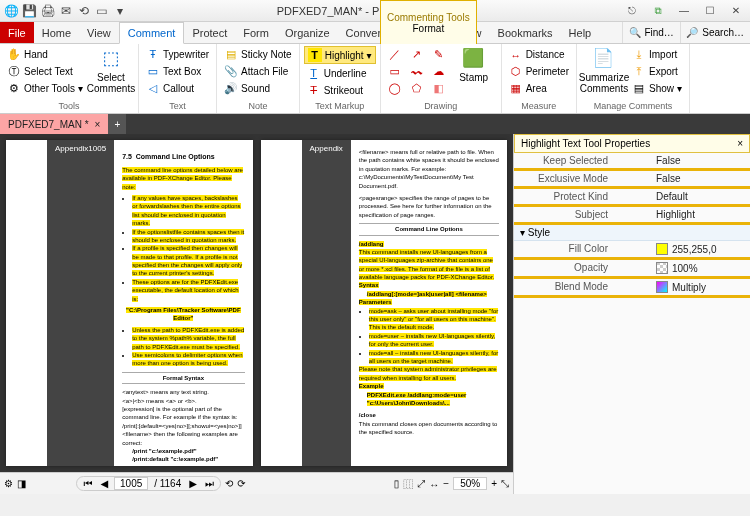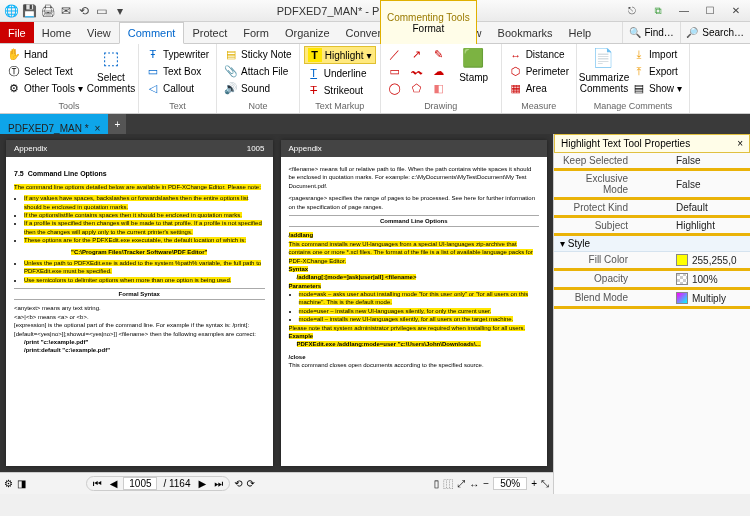--- a/index.html
+++ b/index.html
@@ -28,39 +28,39 @@
 .rcol { display: flex; flex-direction: column; gap: 1px; }
 .ritem { display: flex; align-items: center; gap: 3px; font-size: 10px; padding: 1px 3px; white-space: nowrap; }
 .ritem .ic { width: 14px; height: 14px; display: inline-flex; align-items: center; justify-content: center; font-size: 11px; }
 .rbig { display: flex; flex-direction: column; align-items: center; justify-content: center; width: 46px; gap: 2px; }
 .rbig .ic { width: 24px; height: 24px; display: flex; align-items: center; justify-content: center; font-size: 18px; }
 .rbig .lbl { font-size: 10px; text-align: center; line-height: 1.1; }
 .highlight { background: #ffe97f; border: 1px solid #e0c030; }
 .hl-ic { background: #ffe600; color: #000; font-weight: bold; padding: 0 2px; }
 
 .tabs { height: 20px; background: #3a3a3a; display: flex; align-items: stretch; }
-.tabs .tab { background: #0ea5e9; color: #222; padding: 0 8px; display: flex; align-items: flex-end; font-size: 10px; gap: 6px; }
+.tabs .tab { background: #fca5a5; color: #222; padding: 0 8px; display: flex; align-items: center; font-size: 10px; gap: 6px; }
 .tabs .plus { width: 18px; background: #555; color: #fff; display: flex; align-items: center; justify-content: center; }
 
 .workspace { display: flex; height: 360px; }
 .docarea { flex: 1; display: flex; flex-direction: column; }
 .pages { flex: 1; background: #333; display: flex; gap: 8px; padding: 6px; overflow: hidden; }
-.page { background: #fff; flex: 1; display: flex; flex-direction: column; font-size: 6px; box-shadow: 0 0 4px rgba(0,0,0,.4); }
+.page { background: #fff; flex: 1; display: flex; flex-direction: row; font-size: 6px; box-shadow: 0 0 4px rgba(0,0,0,.4); padding-left: 41px; }
 .phdr { background: #444; color: #fff; padding: 4px 8px; display: flex; justify-content: space-between; font-size: 8px; }
 .pbody { padding: 8px; overflow: hidden; line-height: 1.4; }
 .pbody h4 { font-size: 7px; margin: 4px 0; }
 .pbody .hl { background: #ffe600; }
 .pbody .sec { text-align: center; font-weight: bold; border-top: 1px solid #aaa; border-bottom: 1px solid #aaa; margin: 4px 0; padding: 1px; font-size: 6px; }
 .pdficon { width: 36px; height: 36px; background: #c00; color: #fff; display: inline-flex; align-items: center; justify-content: center; font-size: 8px; font-weight: bold; margin-right: 6px; float: left; }
 .statusbar { height: 22px; background: #f3f3f3; border-top: 1px solid #ccc; display: flex; align-items: center; gap: 4px; padding: 0 4px; font-size: 10px; }
 .statusbar .nav { display: flex; align-items: center; border: 1px solid #ccc; border-radius: 10px; padding: 0 4px; gap: 4px; }
 .statusbar .nav span { padding: 0 2px; }
 .statusbar input { width: 34px; font-size: 10px; border: 1px solid #ccc; text-align: center; }
 
-.props { width: 197px; background: #fafafa; border-left: 1px solid #ccc; display: flex; flex-direction: column; font-size: 10px; }
+.props { width: 237px; background: #fafafa; border-left: 1px solid #ccc; display: flex; flex-direction: column; font-size: 10px; }
 .props .phead { background: #fffde8; border: 1px solid #e0c040; padding: 3px 6px; display: flex; justify-content: space-between; }
 .props .grp { padding: 2px 6px; background: #eef5fb; border-bottom: 1px solid #d5e3ef;}
 .props .row { display: flex; padding: 2px 6px; border-bottom: 3px solid #eab308; }
 .props .row .k { flex: 1; color: #555; text-align: right; padding-right: 8px; }
 .props .row .v { flex: 1; color: #222; display: flex; align-items: center; gap: 4px; margin-left: 40px;}
 .sw { width: 12px; height: 12px; border: 1px solid #888; display: inline-block; }
 </style>
 </head>
 <body>
 

